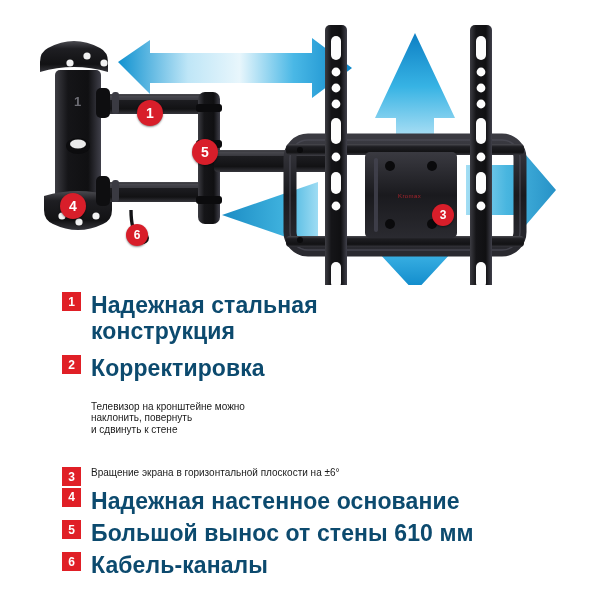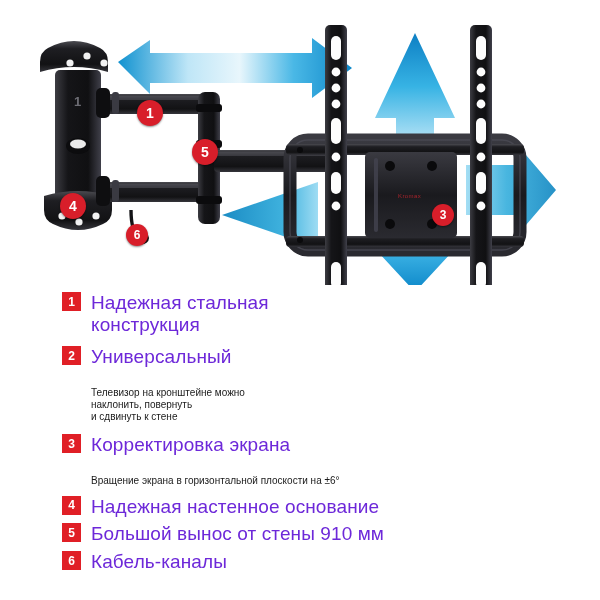--- a/index.html
+++ b/index.html
@@ -40,22 +40,22 @@
     position:absolute;left:0;top:0;
     width:19px;height:19px;
     background:#e01f26;
     color:#fff;
     font-size:12px;font-weight:bold;
     display:flex;align-items:center;justify-content:center;
     line-height:1;
   }
   .ftext{margin-left:29px;}
   .ftitle{
-    font-size:19px;color:#6d28d9;line-height:1.14;
-    font-weight:normal;letter-spacing:.1px;
+    font-size:23px;color:#0c4a6e;line-height:1.14;
+    font-weight:bold;letter-spacing:.1px;
     white-space:pre-line;
   }
   .fsub{
     font-size:10px;color:#1a1a1a;line-height:1.18;
     white-space:pre-line;margin-top:19px;letter-spacing:0px;
   }
   .gap-a{height:11px;}
   .gap-b{height:12px;}
   .gap-c{height:9px;}
   .gap-d{height:6px;}
@@ -264,55 +264,54 @@
 конструкция</div>
       </div>
     </div>
     <div class="gap-a"></div>
 
     <div class="frow">
       <div class="badge">
         <span>2</span>
       </div>
       <div class="ftext">
-        <div class="ftitle">Универсальный</div>
+        <div class="ftitle">Корректировка</div>
         <div class="fsub">Телевизор на кронштейне можно
 наклонить, повернуть
 и сдвинуть к стене</div>
       </div>
     </div>
     <div class="gap-b"></div>
 
     <div class="frow">
       <div class="badge">
         <span>3</span>
       </div>
       <div class="ftext">
-        <div class="ftitle">Корректировка экрана</div>
         <div class="fsub">Вращение экрана в горизонтальной плоскости на ±6°</div>
       </div>
     </div>
     <div class="gap-c"></div>
 
     <div class="frow">
       <div class="badge">
         <span>4</span>
       </div>
       <div class="ftext">
         <div class="ftitle">Надежная настенное основание</div>
       </div>
     </div>
     <div class="gap-d"></div>
 
     <div class="frow">
       <div class="badge">
         <span>5</span>
       </div>
       <div class="ftext">
-        <div class="ftitle">Большой вынос от стены 910 мм</div>
+        <div class="ftitle">Большой вынос от стены 610 мм</div>
       </div>
     </div>
     <div class="gap-e"></div>
 
     <div class="frow">
       <div class="badge">
         <span>6</span>
       </div>
       <div class="ftext">
         <div class="ftitle">Кабель-каналы</div>

